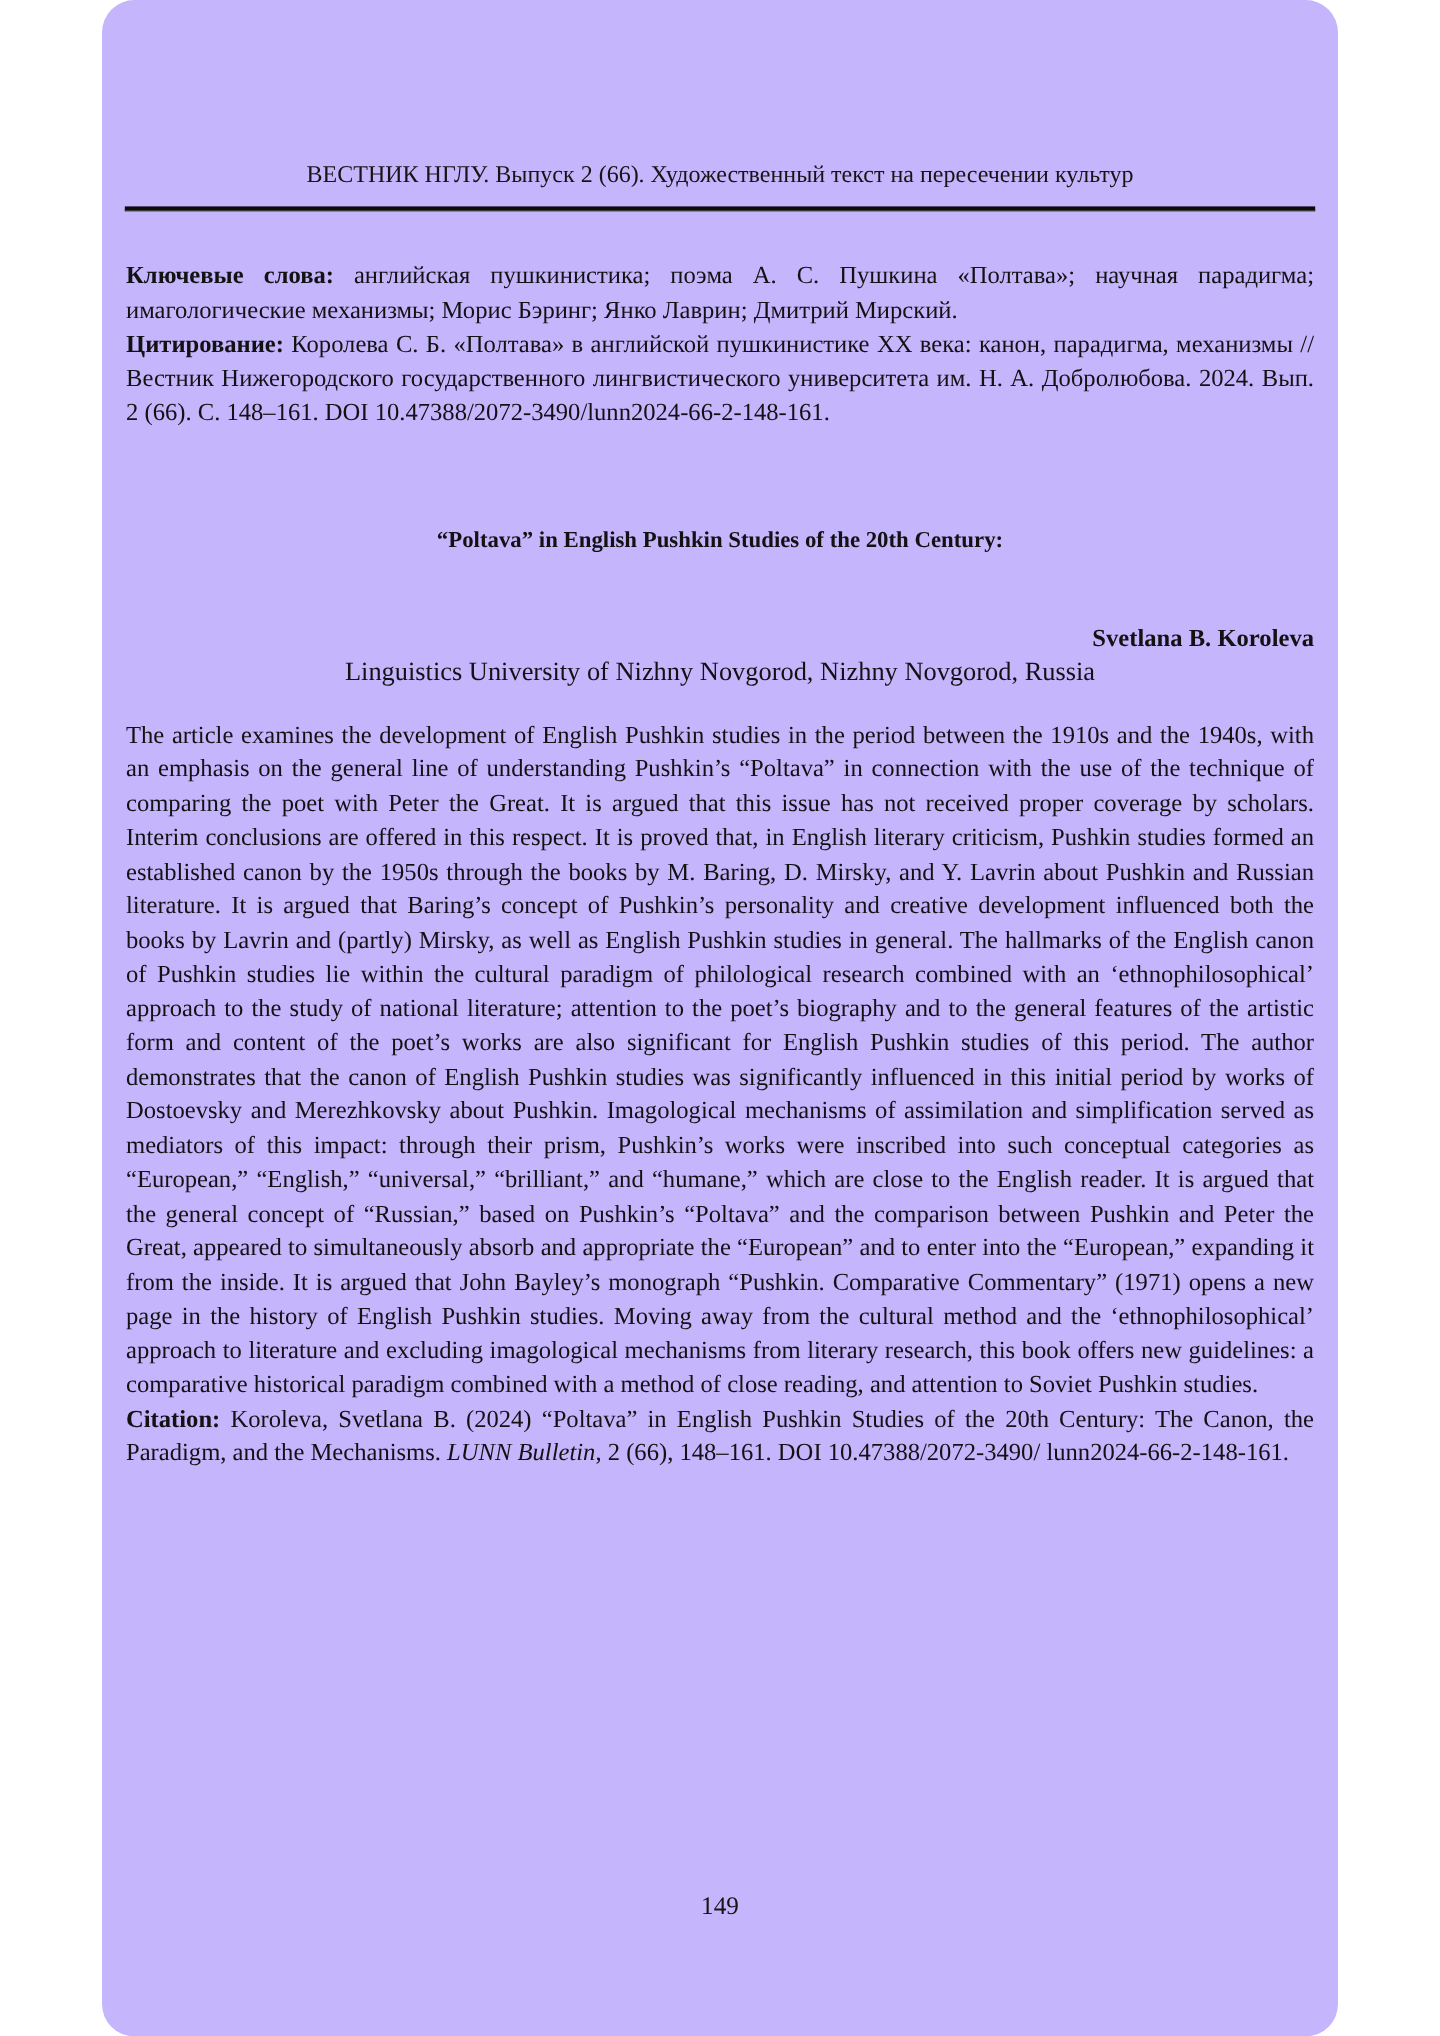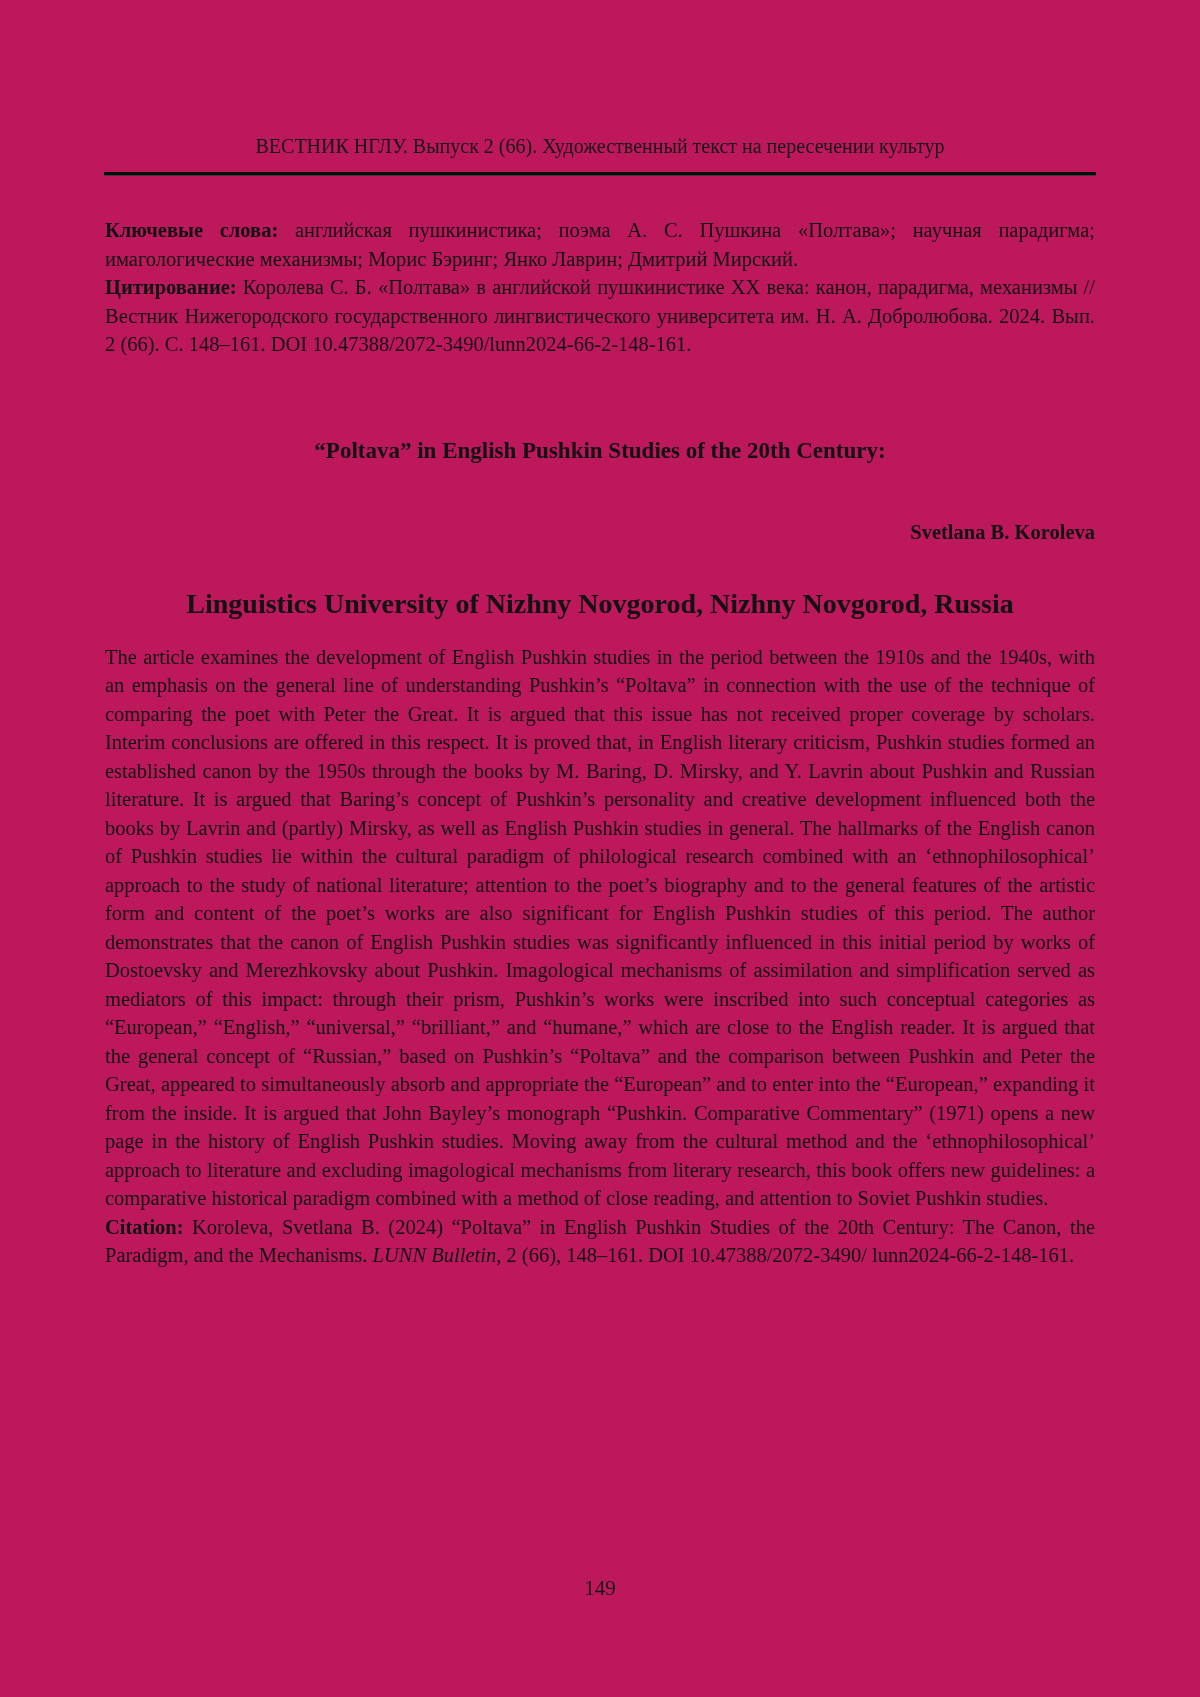--- a/index.html
+++ b/index.html
@@ -1,23 +1,24 @@
 <!DOCTYPE html>
 <html><head>
 <meta charset="utf-8">
 <style>
   html, body { margin: 0; padding: 0; background: #ffffff; }
   .page {
     position: relative;
-    width: 1200px;
+    width: 1030px;
     height: 1697px;
     margin: 0 auto;
-    background: #be185d;
+    background: #c4b5fd;
     color: #111111;
     font-family: "Liberation Serif", "DejaVu Serif", serif;
+    border-radius: 27px;
   }
   .running-header {
     padding-top: 133px;
     text-align: center;
     font-size: 20px;
     line-height: 26px;
     color: #151515;
   }
   .header-rule {
     width: 992px;
@@ -34,34 +35,32 @@
     text-align: justify;
     color: #121212;
   }
   p.para { margin: 0; }
   .ru-block { margin-top: 40px; }
   .lead { font-weight: bold; }
   .title-block {
     margin-top: 76px;
     text-align: center;
     font-weight: bold;
-    font-size: 23px;
+    font-size: 19px;
     line-height: 31px;
   }
   .author-line {
     margin-top: 52px;
     text-align: right;
     font-weight: bold;
     font-size: 20.5px;
   }
   .affiliation-line {
-    margin-top: 44px;
     text-align: center;
-    font-size: 28px;
-    font-weight: bold;
+    font-size: 22px;
   }
   .abstract-block { margin-top: 24px; }
   .italic { font-style: italic; }
   .page-number {
     position: absolute;
     left: 0;
     right: 0;
     bottom: 96px;
     text-align: center;
     font-size: 21px;

